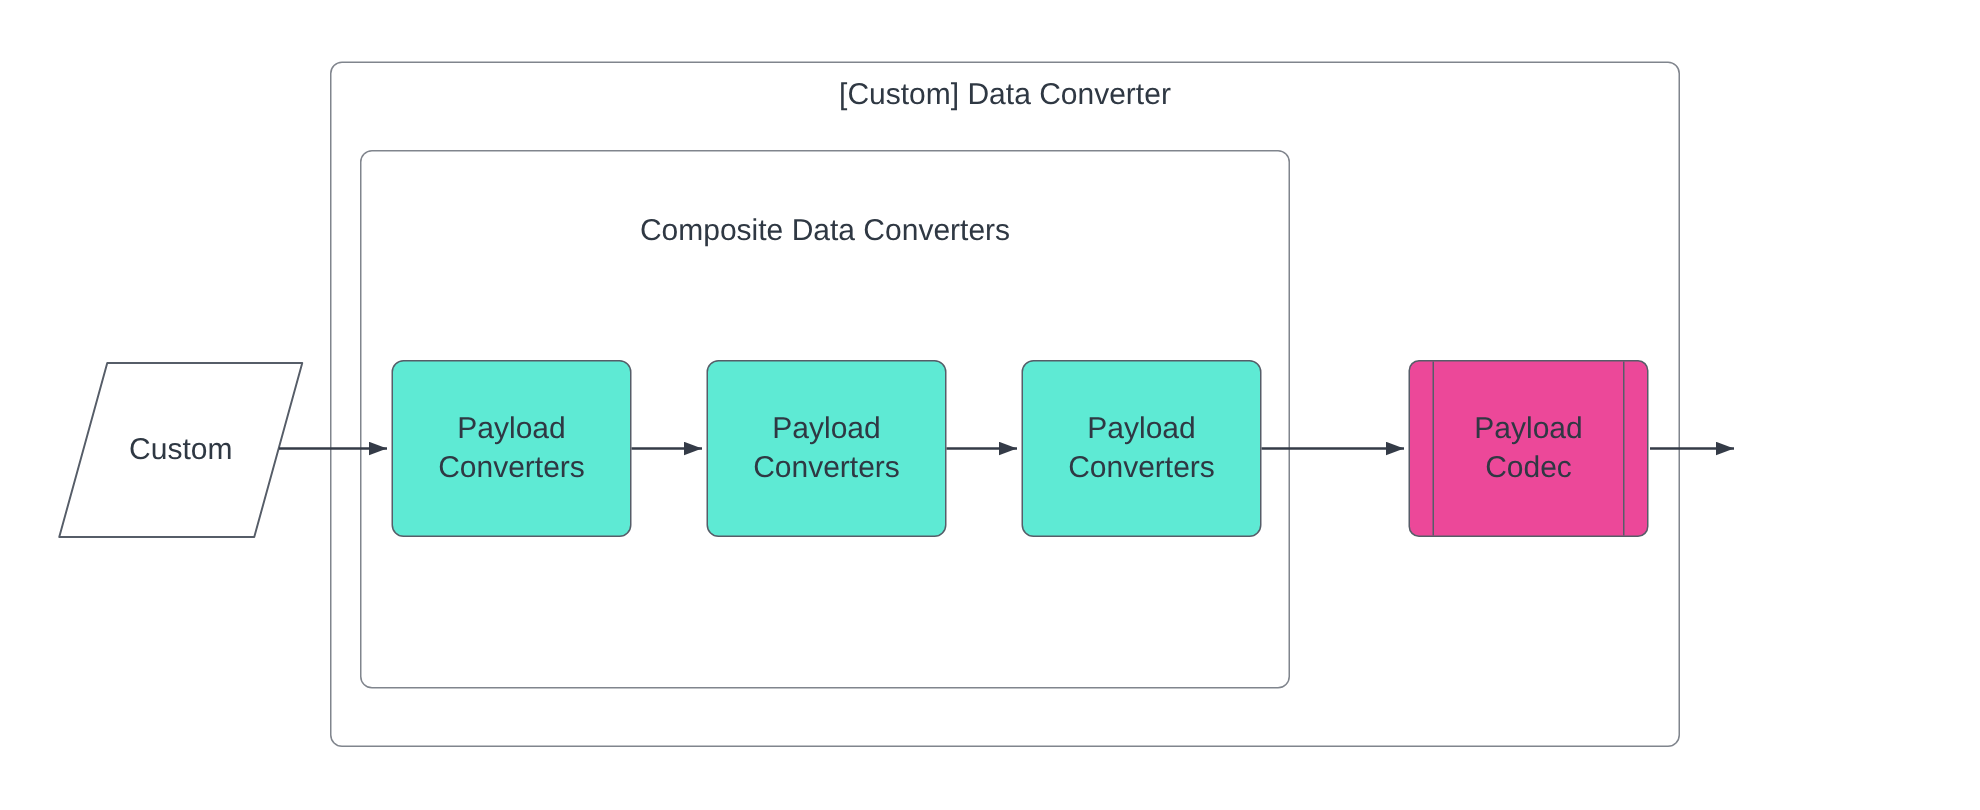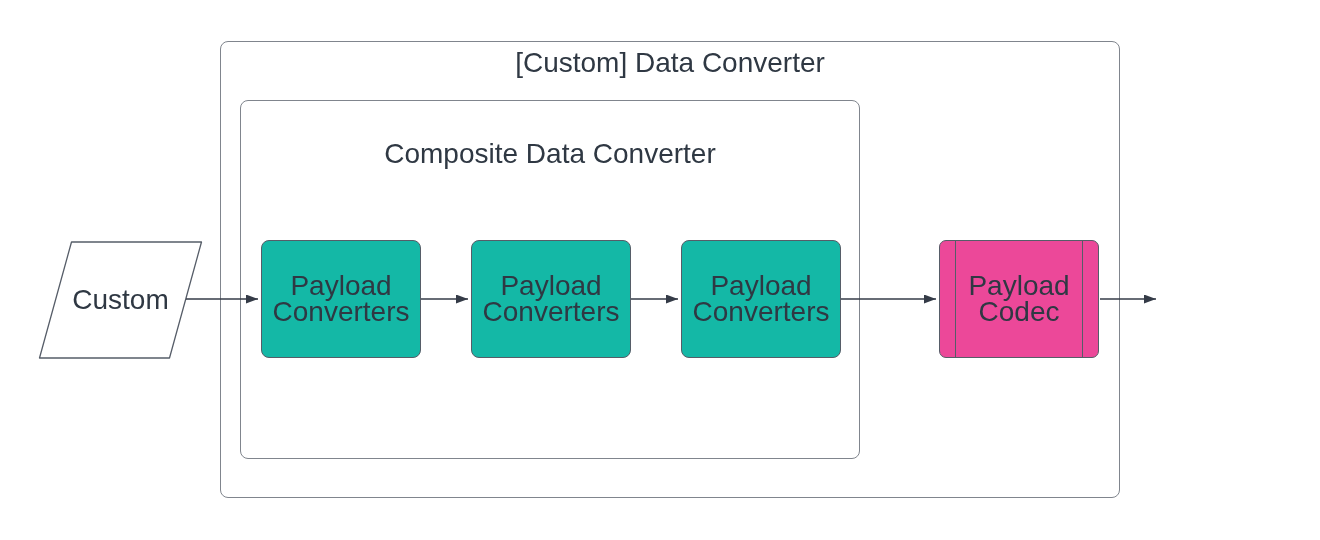--- a/index.html
+++ b/index.html
@@ -7,21 +7,21 @@
     --text:#2f3843;
     --shape-stroke:#565d68;
     --container-stroke:#80858d;
     --arrow:#343b47;
   }
   *{box-sizing:border-box;margin:0;padding:0;}
   html,body{background:var(--background);}
   body{font-family:"Liberation Sans","DejaVu Sans",sans-serif;color:var(--text);}
   .canvas{
     position:relative;width:1320px;height:540px;background:var(--background);
-    overflow:hidden;font-size:28px;line-height:26px;
+    overflow:hidden;font-size:20px;line-height:26px;
   }
   
   .container{
     position:absolute;border:1px solid var(--container-stroke);
     border-radius:8px;background:transparent;
   }
   .container-outer{left:220px;top:41px;width:900px;height:457px;}
   .container-inner{left:240px;top:100px;width:620px;height:359px;}
   .container-title{
     text-align:center;color:var(--text);white-space:nowrap;
@@ -29,21 +29,21 @@
   .container-outer .container-title{padding-top:8px;}
   .container-inner .container-title{padding-top:40px;}
   
   .node{position:absolute;}
   .node-label{
     position:absolute;inset:0;display:flex;align-items:center;justify-content:center;
     text-align:center;color:var(--text);
   }
   
   .box{
-    top:240px;width:160px;height:118px;background:#14b8a6;
+    top:240px;width:160px;height:118px;background:#5eead4;
     border:1px solid var(--shape-stroke);border-radius:8px;
   }
   .box-1{left:261px;} .box-2{left:471px;} .box-3{left:681px;}
   .box .node-label{padding:0 14px;}
   
   .codec{left:939px;top:240px;width:160px;height:118px;background:#ec4899;
     border:1px solid var(--shape-stroke);border-radius:7px;}
   .codec-line{
     position:absolute;top:0;bottom:0;width:1px;background:var(--shape-stroke);
   }
@@ -70,21 +70,21 @@
 </head>
 <body>
 
 <div class="canvas">
 
   <div class="container container-outer">
     <div class="container-title">[Custom] Data Converter</div>
   </div>
 
   <div class="container container-inner">
-    <div class="container-title">Composite Data Converter</div>
+    <div class="container-title">Composite Data Converters</div>
   </div>
 
   <div class="node input-node">
     <svg class="shape-svg" viewBox="0 0 165 118" aria-hidden="true">
       <path d="M33.5 1 H163.5 L131.5 117 H1.5 Z" stroke-linejoin="round"></path>
     </svg>
     <div class="node-label">Custom</div>
   </div>
 
   <div class="node box box-1">

